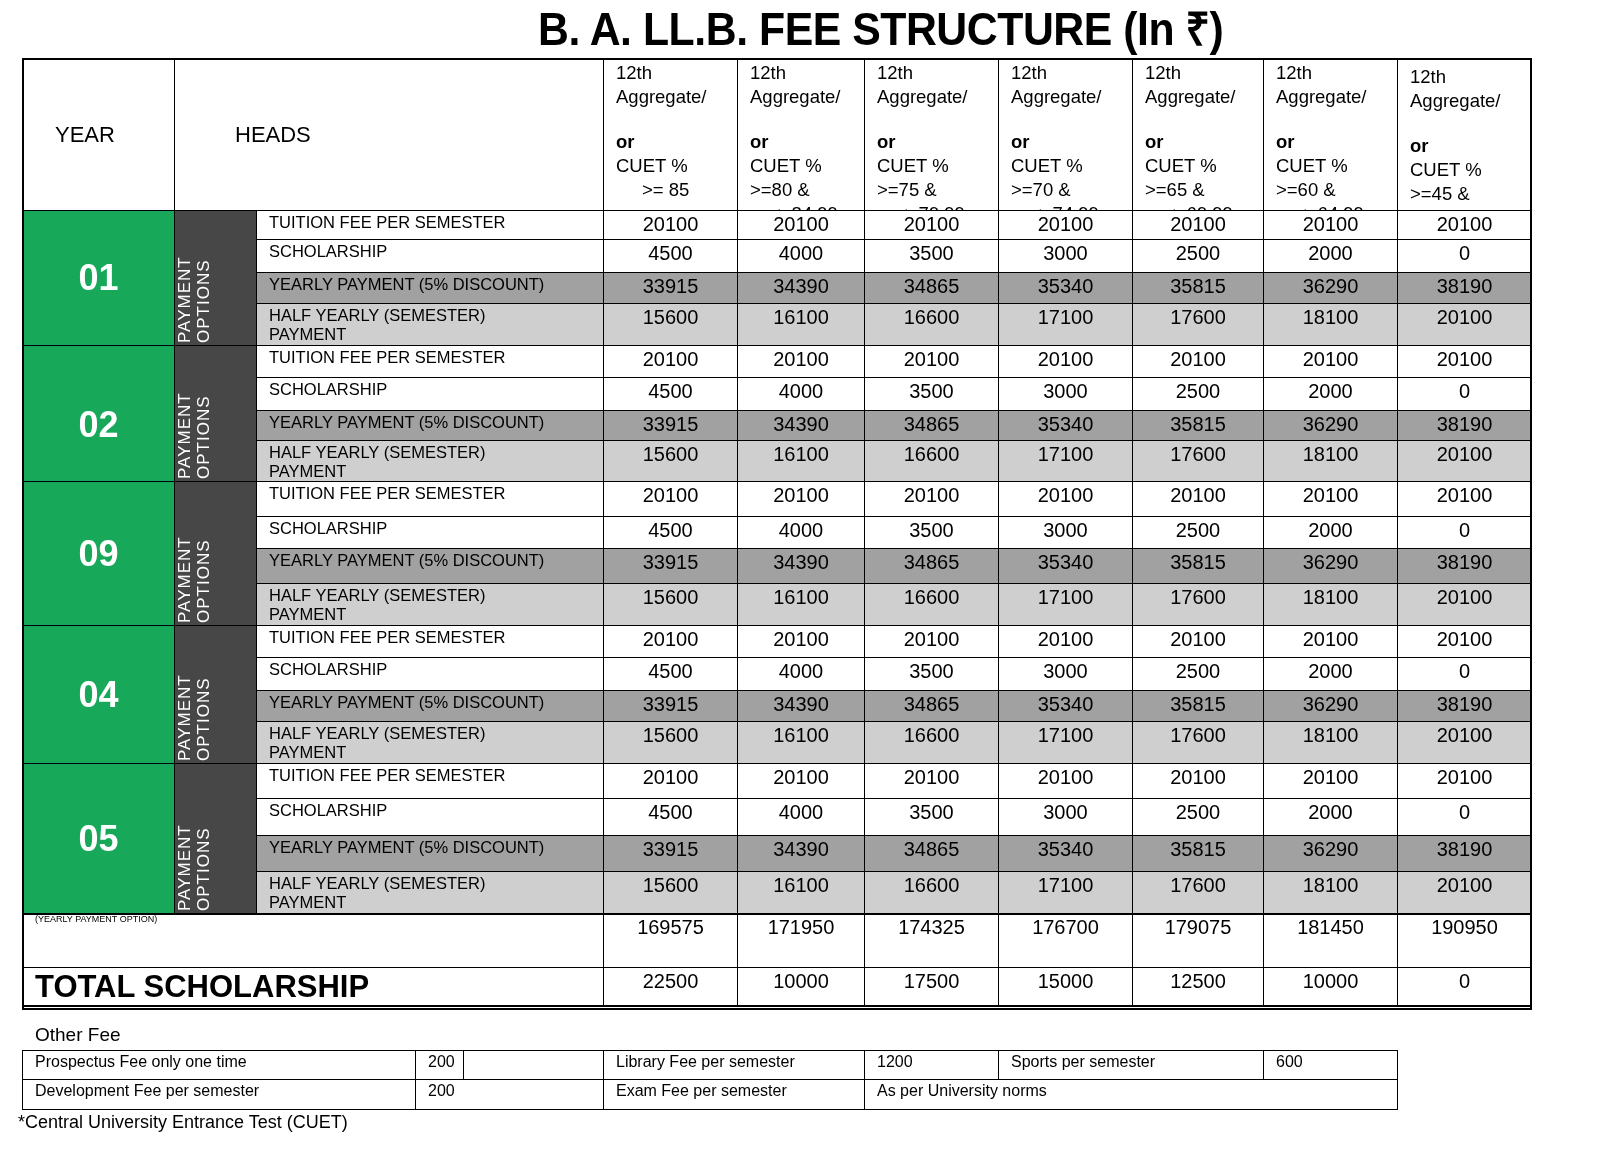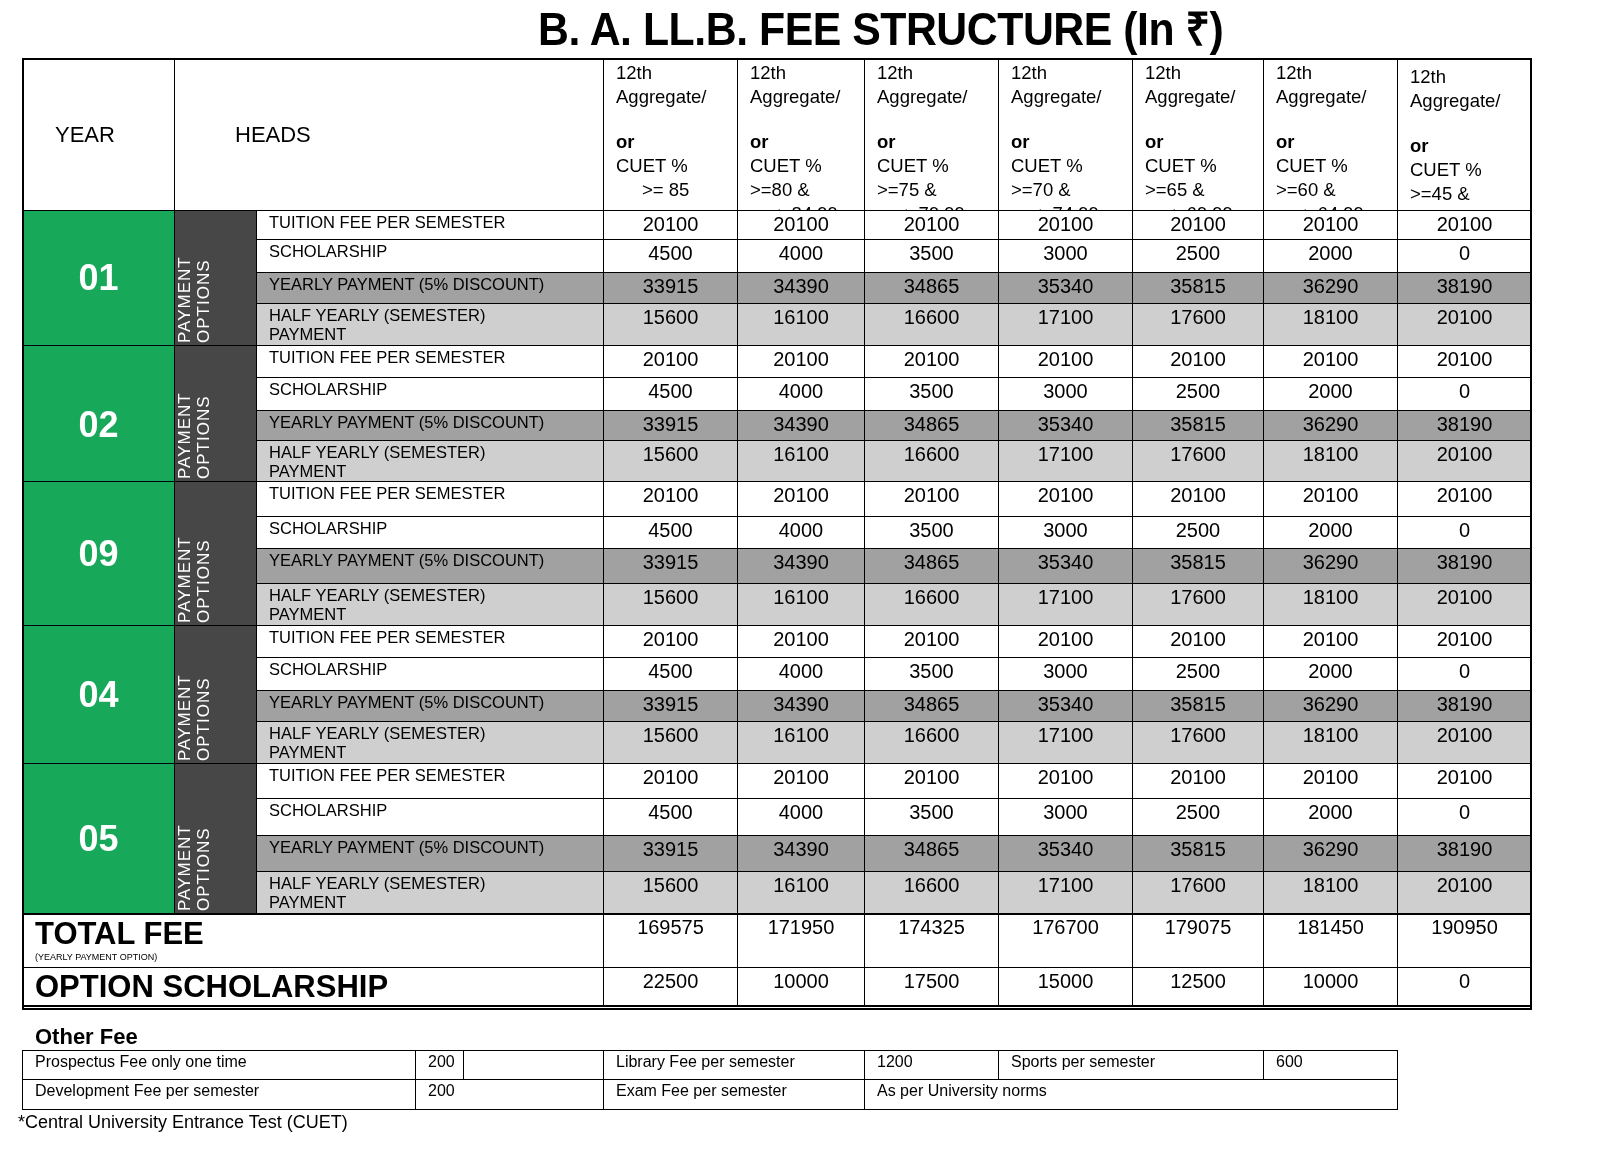--- a/index.html
+++ b/index.html
@@ -20,21 +20,21 @@
   .pay-text { position: absolute; left: 50%; bottom: 2px; transform-origin: left bottom;
               transform: rotate(-90deg) translate(0, 0); white-space: nowrap; font-size: 17px;
               line-height: 19px; letter-spacing: 1px; text-align: left; }
   .head { font-size: 16.5px; padding: 2px 0 0 12px; line-height: 19px; }
   .num { font-size: 20px; text-align: center; padding-top: 2px; }
   .w { background: #ffffff; }
   .dg { background: #a1a1a1; }
   .lg { background: #cfcfcf; }
   .total-lbl { font-size: 31px; font-weight: bold; padding-left: 12px; line-height: 36px; }
   .total-sub { font-size: 9px; padding-left: 12px; }
-  .other-title { position: absolute; left: 35px; top: 1024px; font-size: 22px; font-weight: bold; }
+  .other-title { position: absolute; left: 35px; top: 1024px; font-size: 19px; font-weight: normal; }
   .of { font-size: 16px; padding: 2px 0 0 12px; }
   .footnote { position: absolute; left: 18px; top: 1112px; font-size: 18px; }
 </style>
 </head>
 <body>
 
 <div class="title">B. A. LL.B. FEE STRUCTURE (In ₹)</div>
 
 <div id="grid">
     <div class="cell hdr-label" style="left: 22px; top: 58px; width: 153px; height: 153px; padding-left: 32px;">YEAR</div>
@@ -299,25 +299,24 @@
       <div>PAYMENT</div>
     </div>
     <div class="cell num lg" style="left: 603px; top: 871px; width: 135px; height: 43px;">15600</div>
     <div class="cell num lg" style="left: 737px; top: 871px; width: 128px; height: 43px;">16100</div>
     <div class="cell num lg" style="left: 864px; top: 871px; width: 135px; height: 43px;">16600</div>
     <div class="cell num lg" style="left: 998px; top: 871px; width: 135px; height: 43px;">17100</div>
     <div class="cell num lg" style="left: 1132px; top: 871px; width: 132px; height: 43px;">17600</div>
     <div class="cell num lg" style="left: 1263px; top: 871px; width: 135px; height: 43px;">18100</div>
     <div class="cell num lg" style="left: 1397px; top: 871px; width: 135px; height: 43px;">20100</div>
     <div class="cell w" style="left: 22px; top: 913px; width: 582px; height: 55px;">
-      <div class="total-lbl" style="padding-top:2px">TOTAL FEE</div>
       <div class="total-sub">(YEARLY PAYMENT OPTION)</div>
     </div>
     <div class="cell w" style="left: 22px; top: 967px; width: 582px; height: 40px;">
-      <div class="total-lbl" style="padding-top:1px">OPTION SCHOLARSHIP</div>
+      <div class="total-lbl" style="padding-top:1px">TOTAL SCHOLARSHIP</div>
     </div>
     <div class="cell num w" style="left: 603px; top: 913px; width: 135px; height: 55px;">169575</div>
     <div class="cell num w" style="left: 603px; top: 967px; width: 135px; height: 40px;">22500</div>
     <div class="cell num w" style="left: 737px; top: 913px; width: 128px; height: 55px;">171950</div>
     <div class="cell num w" style="left: 737px; top: 967px; width: 128px; height: 40px;">10000</div>
     <div class="cell num w" style="left: 864px; top: 913px; width: 135px; height: 55px;">174325</div>
     <div class="cell num w" style="left: 864px; top: 967px; width: 135px; height: 40px;">17500</div>
     <div class="cell num w" style="left: 998px; top: 913px; width: 135px; height: 55px;">176700</div>
     <div class="cell num w" style="left: 998px; top: 967px; width: 135px; height: 40px;">15000</div>
     <div class="cell num w" style="left: 1132px; top: 913px; width: 132px; height: 55px;">179075</div>

